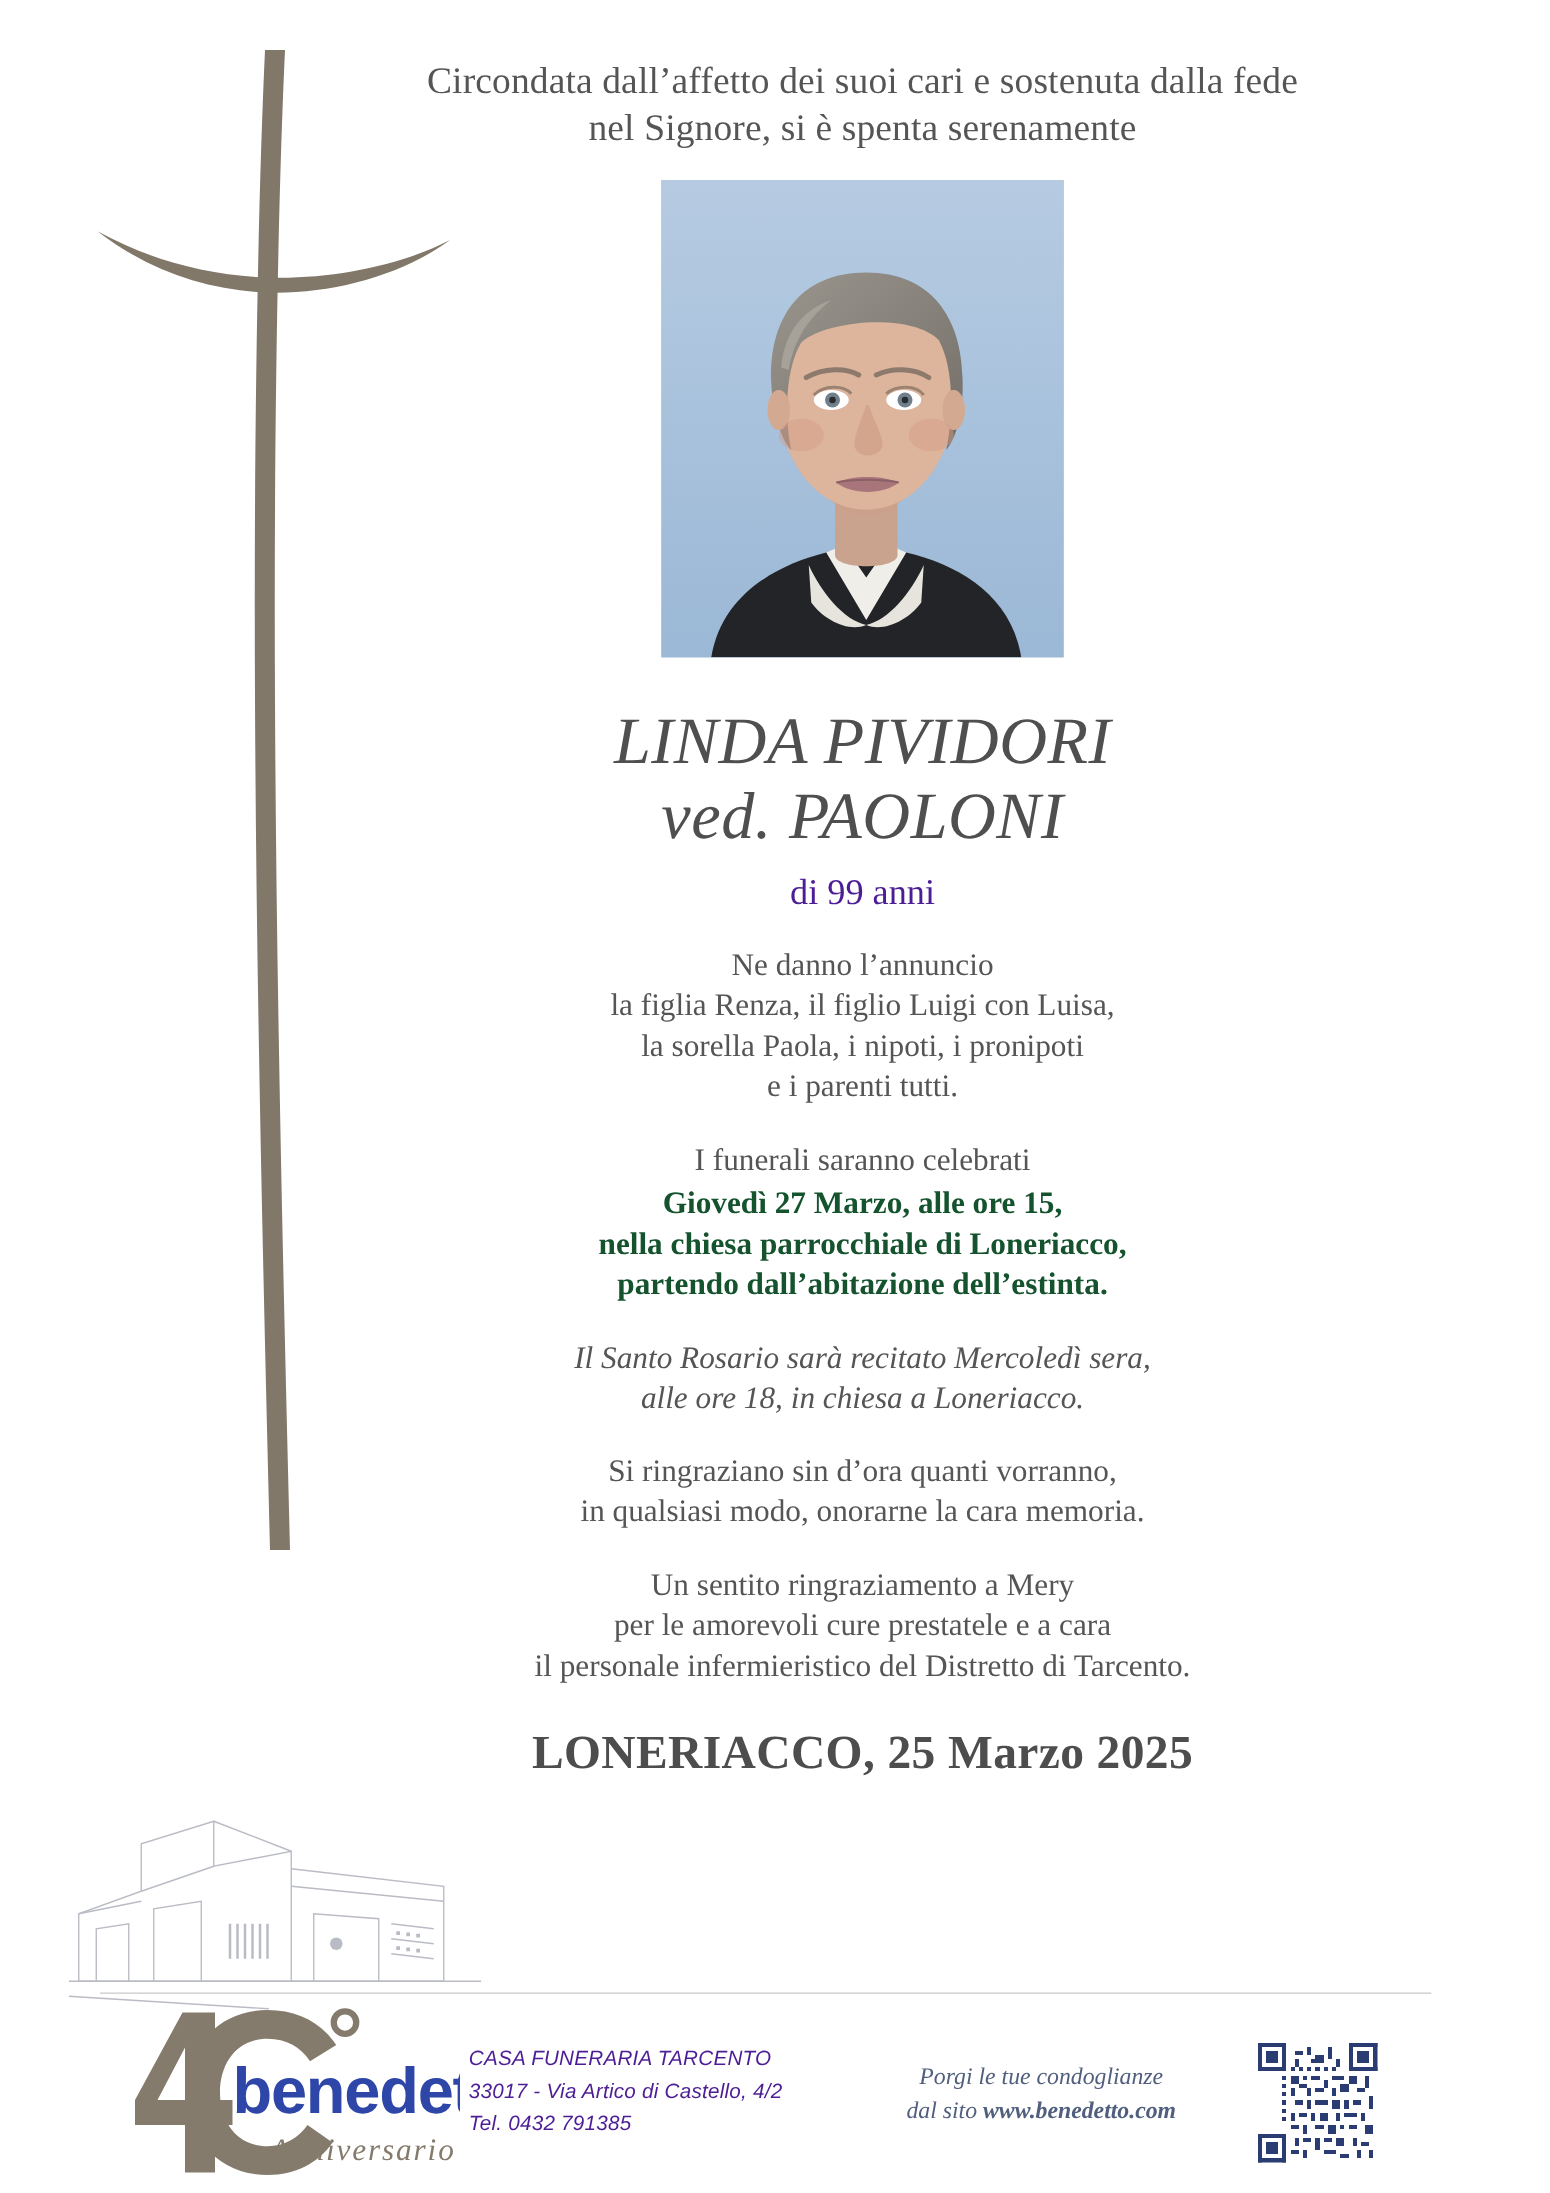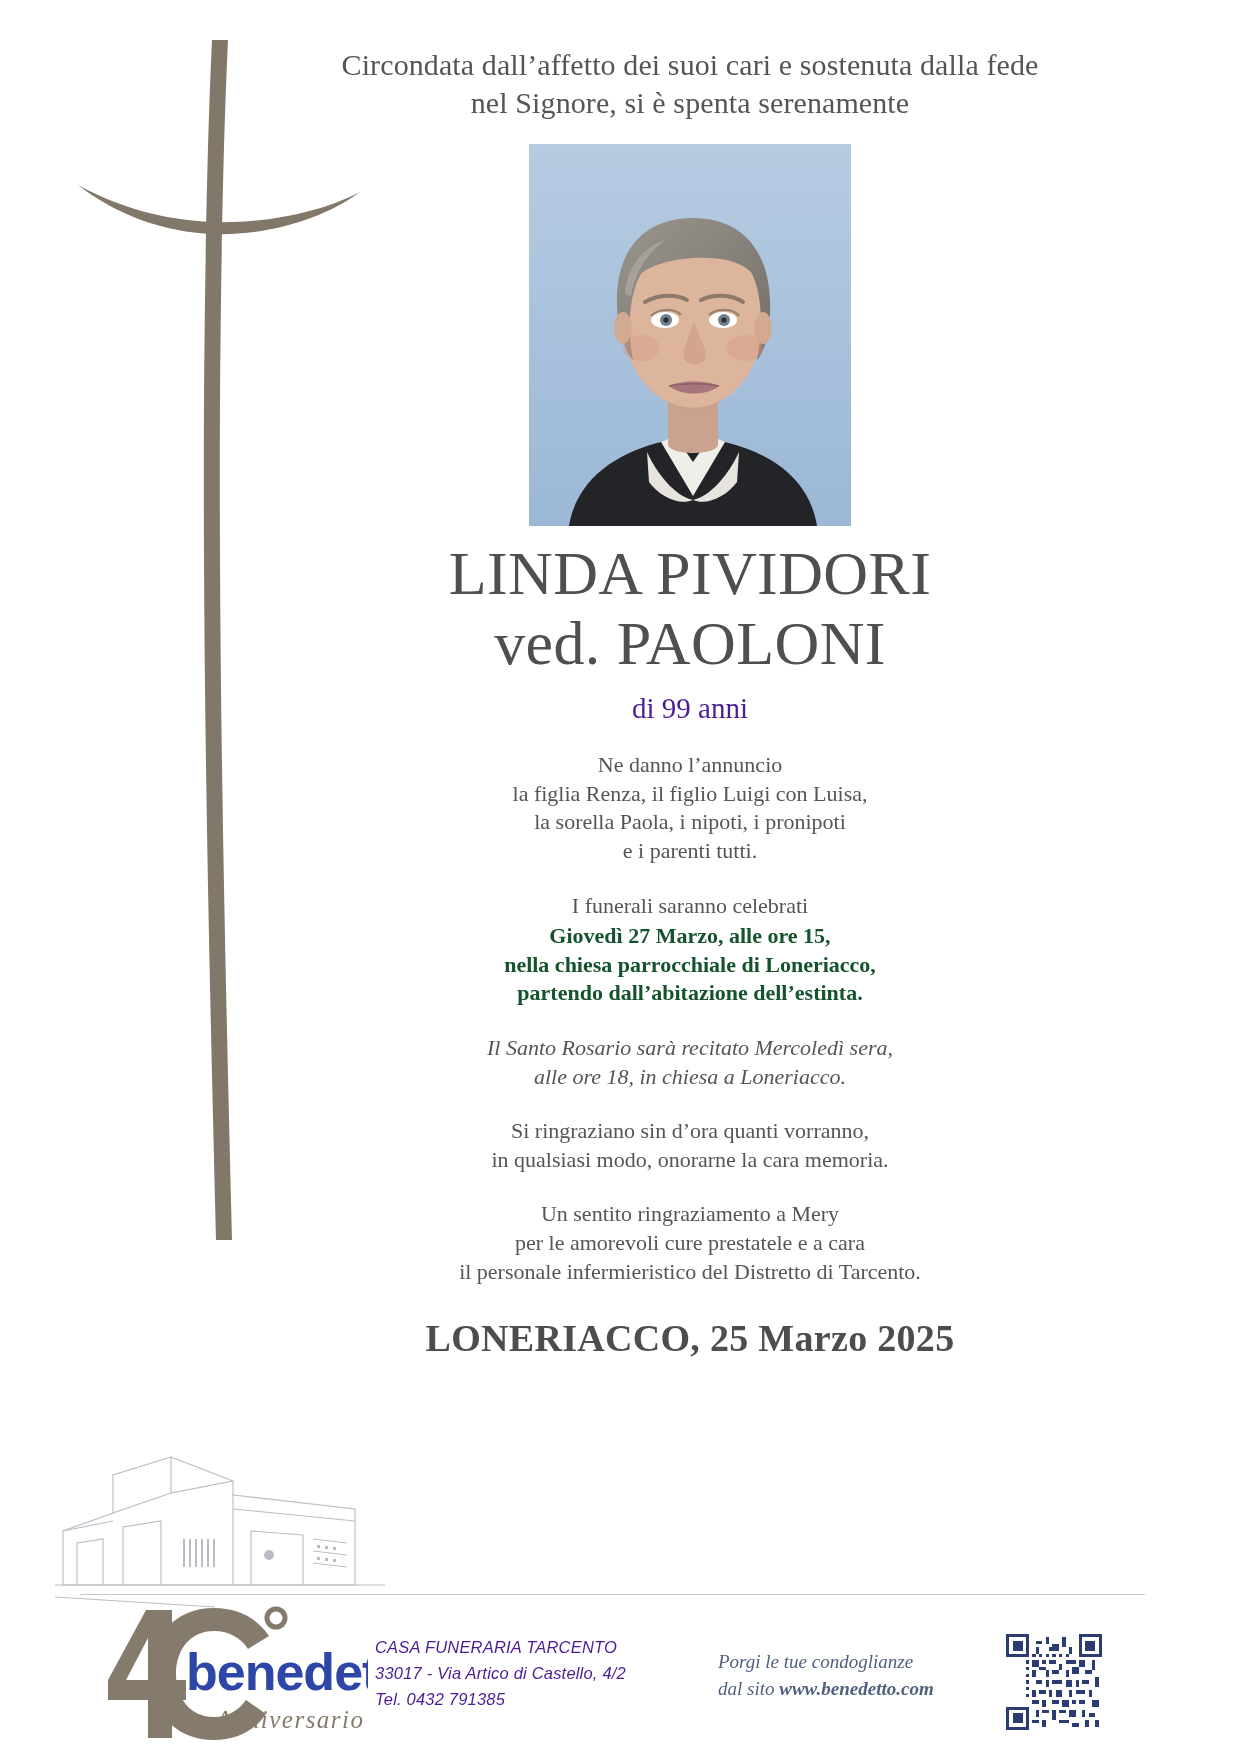--- a/index.html
+++ b/index.html
@@ -52,37 +52,38 @@
     width: 322px;
     height: 382px;
     margin: 22px auto 0;
     position: relative;
     overflow: hidden;
     background: #a8c1dc;
   }
   .portrait svg { display:block; width:100%; height:100%; }
 
   .deceased-name {
-    margin-top: 12px;
-    font-size: 62px;
+    margin-top: 38px;
+    font-size: 53px;
     line-height: 1.13;
     color: #4f4f4f;
     letter-spacing: .4px;
     white-space: pre-line;
+    font-style: italic;
   }
 
   .age {
     margin-top: 14px;
     font-size: 29px;
     color: #4c1d95;
   }
 
   .block {
     margin-top: 26px;
-    font-size: 22px;
+    font-size: 25px;
     line-height: 1.30;
     color: #555555;
     white-space: pre-line;
   }
   .block.bold { font-weight: bold; color: #14532d; text-align: center; }
   .block.italic { font-style: italic; }
 
   .place-date {
     margin-top: 30px;
     font-size: 38px;
@@ -131,20 +132,21 @@
     text-align: left;
     white-space: pre-line;
     letter-spacing: .2px;
   }
 
   .condolences {
     position: absolute;
     left: 718px;
     top: 53px;
     width: 230px;
+    text-align: center;
     font-style: italic;
     font-size: 19px;
     line-height: 1.42;
     color: #515f7e;
   }
   .condolences b { font-weight: bold; }
 
   .qr {
     position: absolute;
     left: 1006px;

